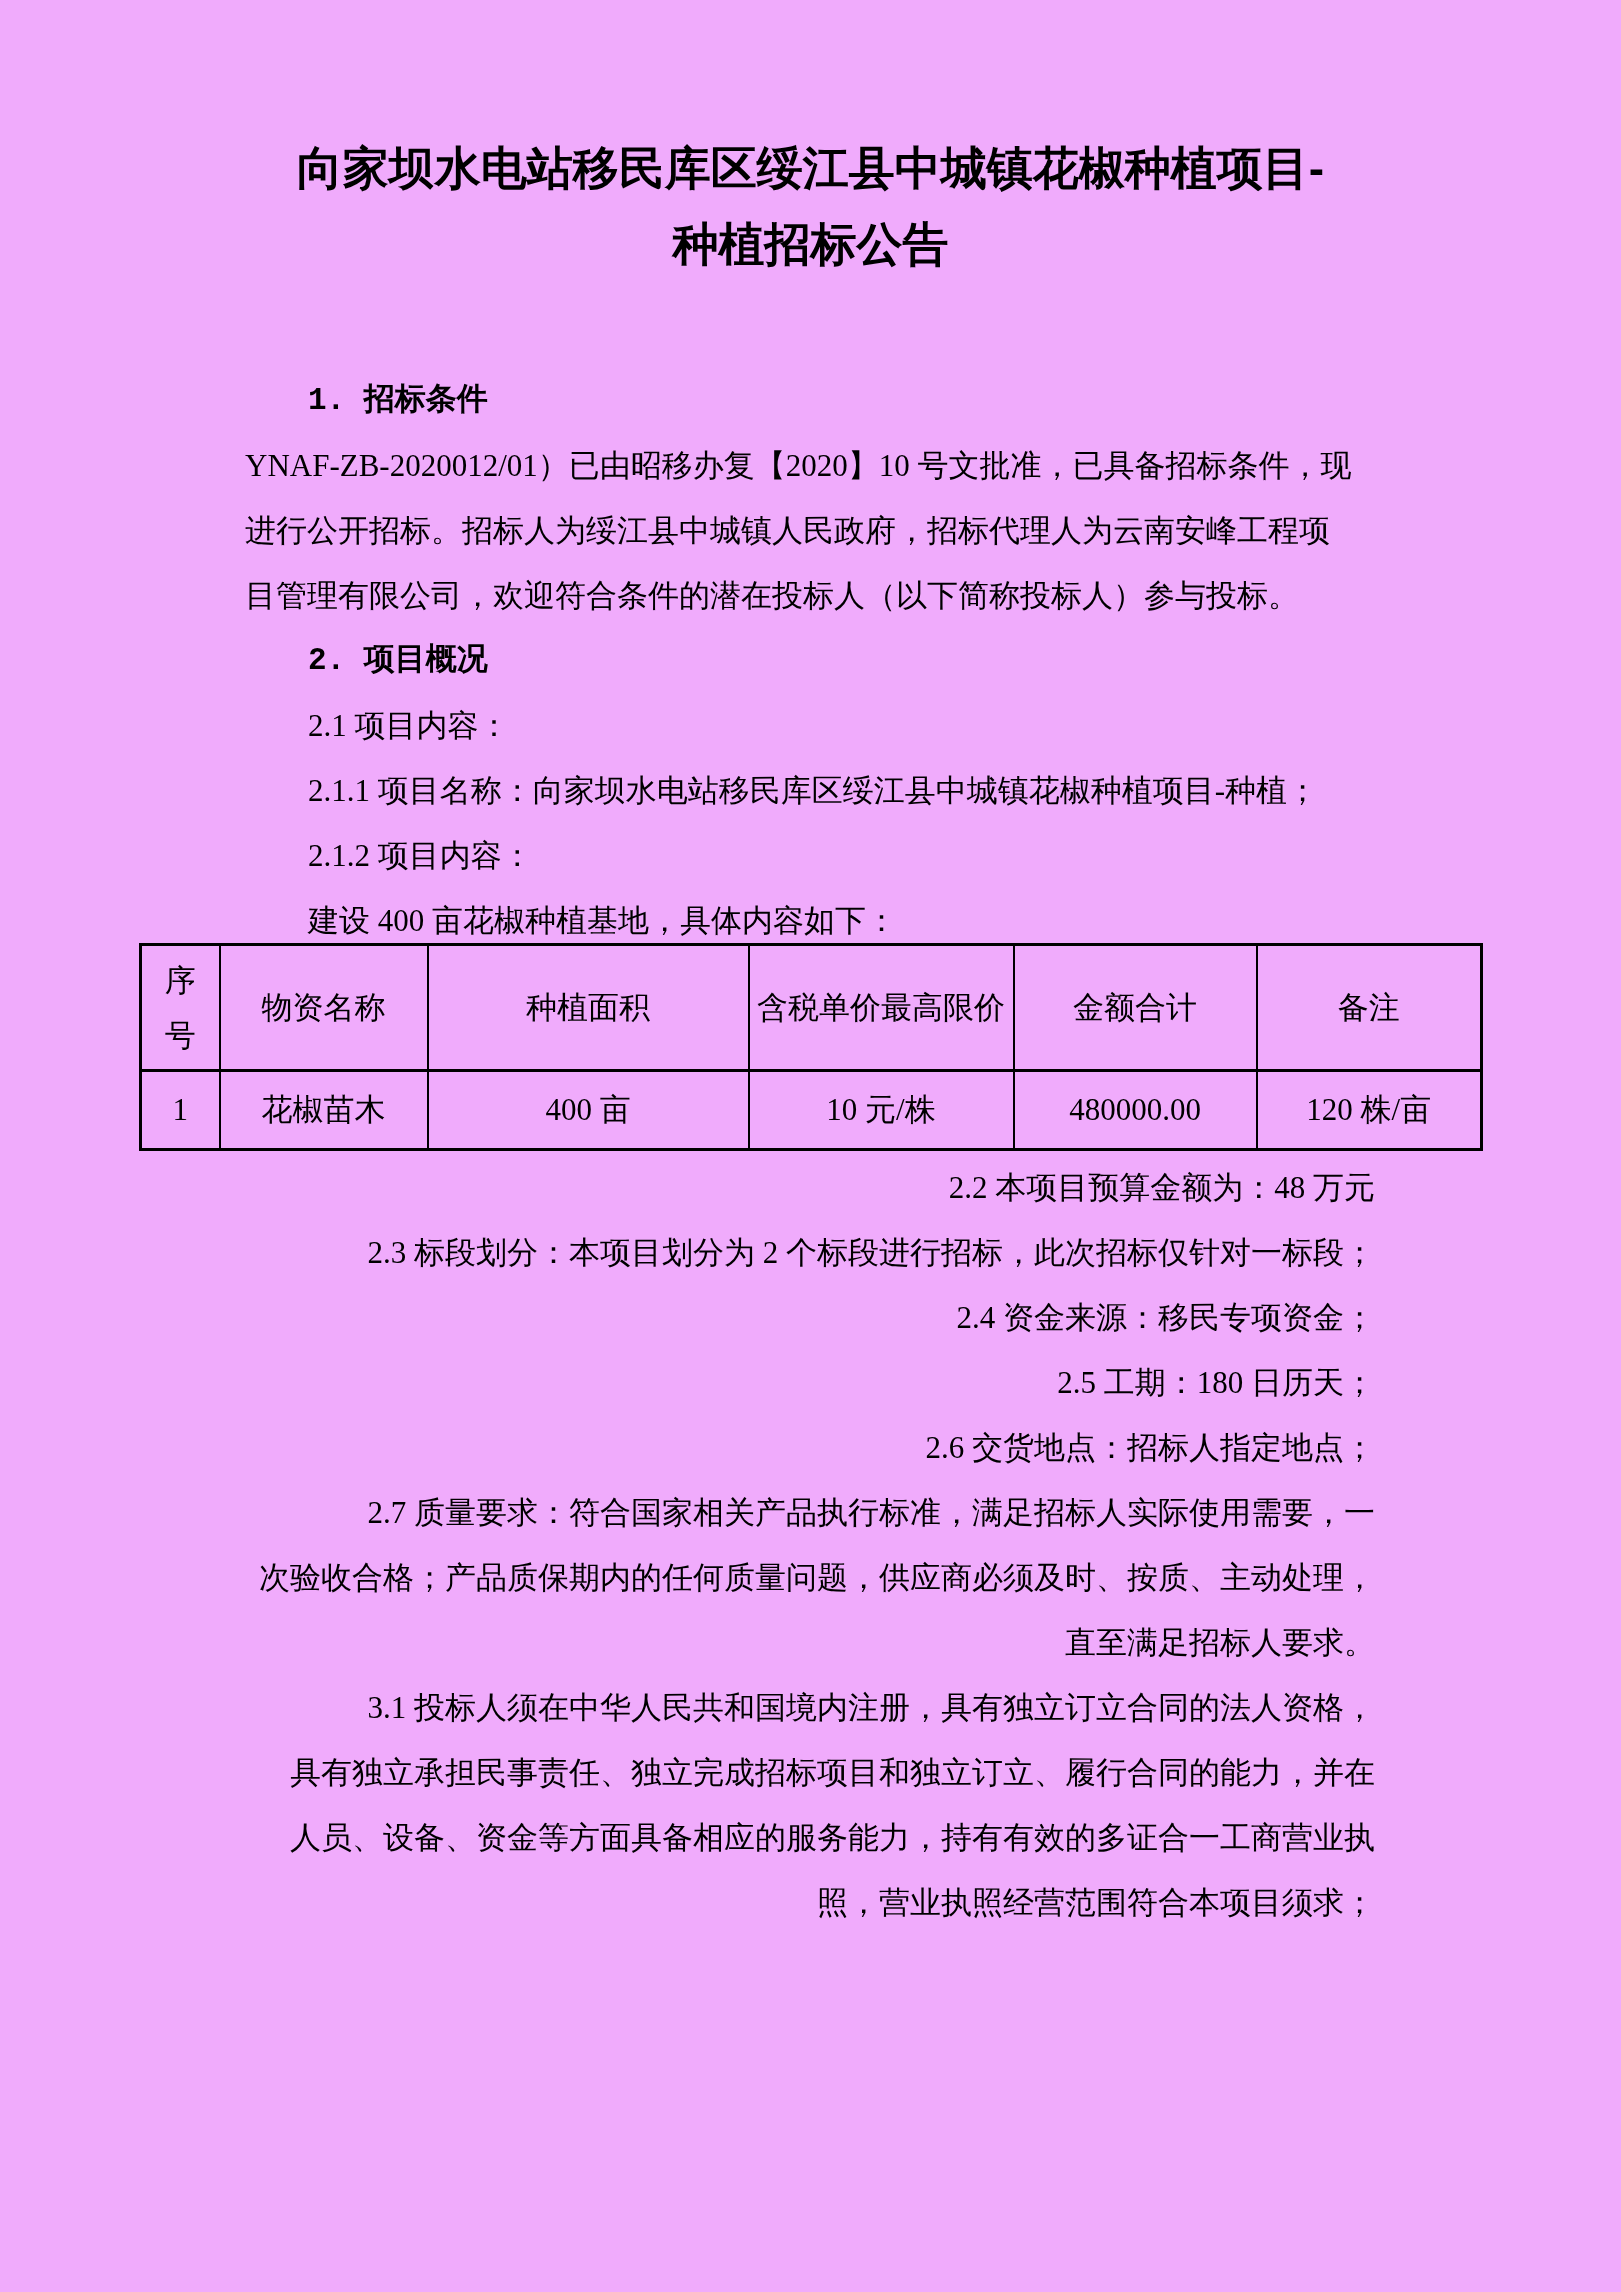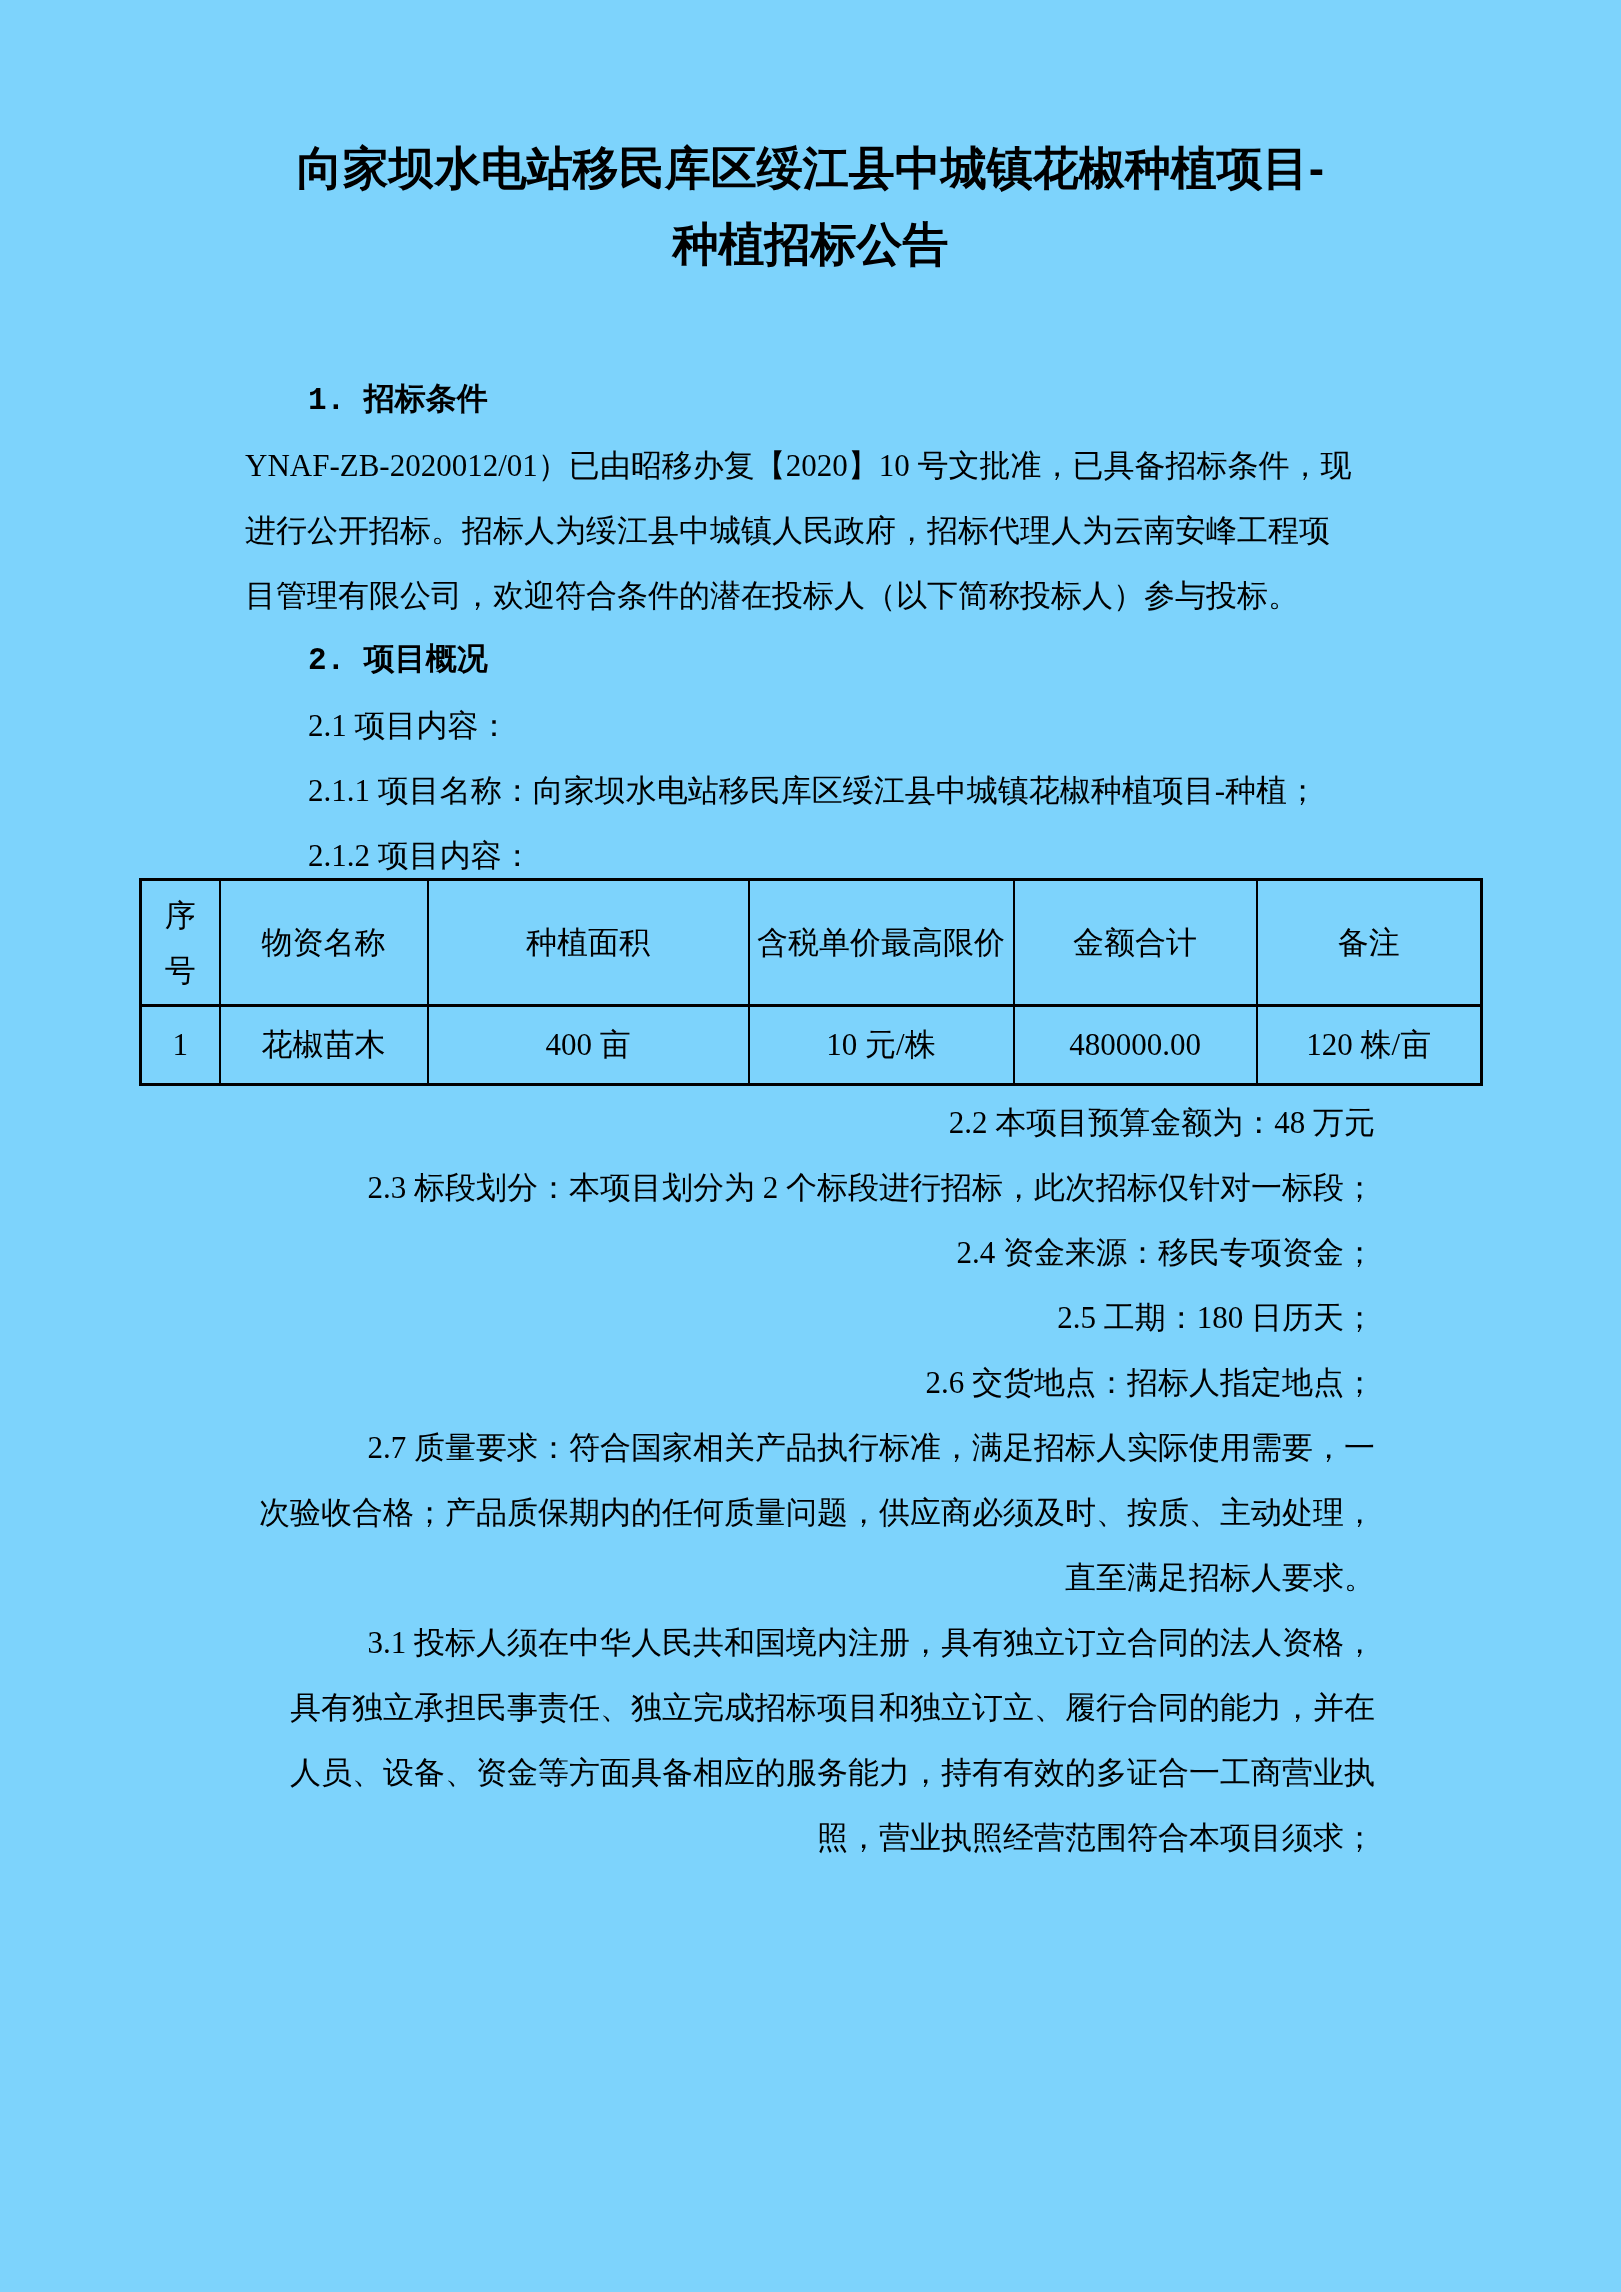--- a/index.html
+++ b/index.html
@@ -1,20 +1,20 @@
 <!DOCTYPE html>
 <html><head>
 <meta charset="utf-8">
 <style>
   html,body{margin:0;padding:0;background:#e8e8e8;}
   .page{
     position:relative;
     width:1621px;height:2293px;
     margin:0 auto;
-    background:#7dd3fc;
+    background:#f0abfc;
     color:#000000;
     font-family:"Liberation Serif","DejaVu Serif",serif;
     overflow:hidden;
   }
   .title{
     margin:130px 39px 0 39px;
     padding:0;
     text-align:center;
     font-family:"Liberation Sans","DejaVu Sans",sans-serif;
     font-size:46px;
@@ -82,20 +82,21 @@
 
   <div class="body-block body-top">
     <div class="line heading indent">1. 招标条件</div>
     <div class="line">YNAF-ZB-2020012/01）已由昭移办复【2020】10 号文批准，已具备招标条件，现</div>
     <div class="line">进行公开招标。招标人为绥江县中城镇人民政府，招标代理人为云南安峰工程项</div>
     <div class="line">目管理有限公司，欢迎符合条件的潜在投标人（以下简称投标人）参与投标。</div>
     <div class="line heading indent">2. 项目概况</div>
     <div class="line indent">2.1 项目内容：</div>
     <div class="line indent">2.1.1 项目名称：向家坝水电站移民库区绥江县中城镇花椒种植项目-种植；</div>
     <div class="line indent">2.1.2 项目内容：</div>
+    <div class="line indent">建设 400 亩花椒种植基地，具体内容如下：</div>
   </div>
 
   <table class="materials">
     <colgroup>
       <col style="width:79px">
       <col style="width:208px">
       <col style="width:321px">
       <col style="width:265px">
       <col style="width:243px">
       <col style="width:225px">

